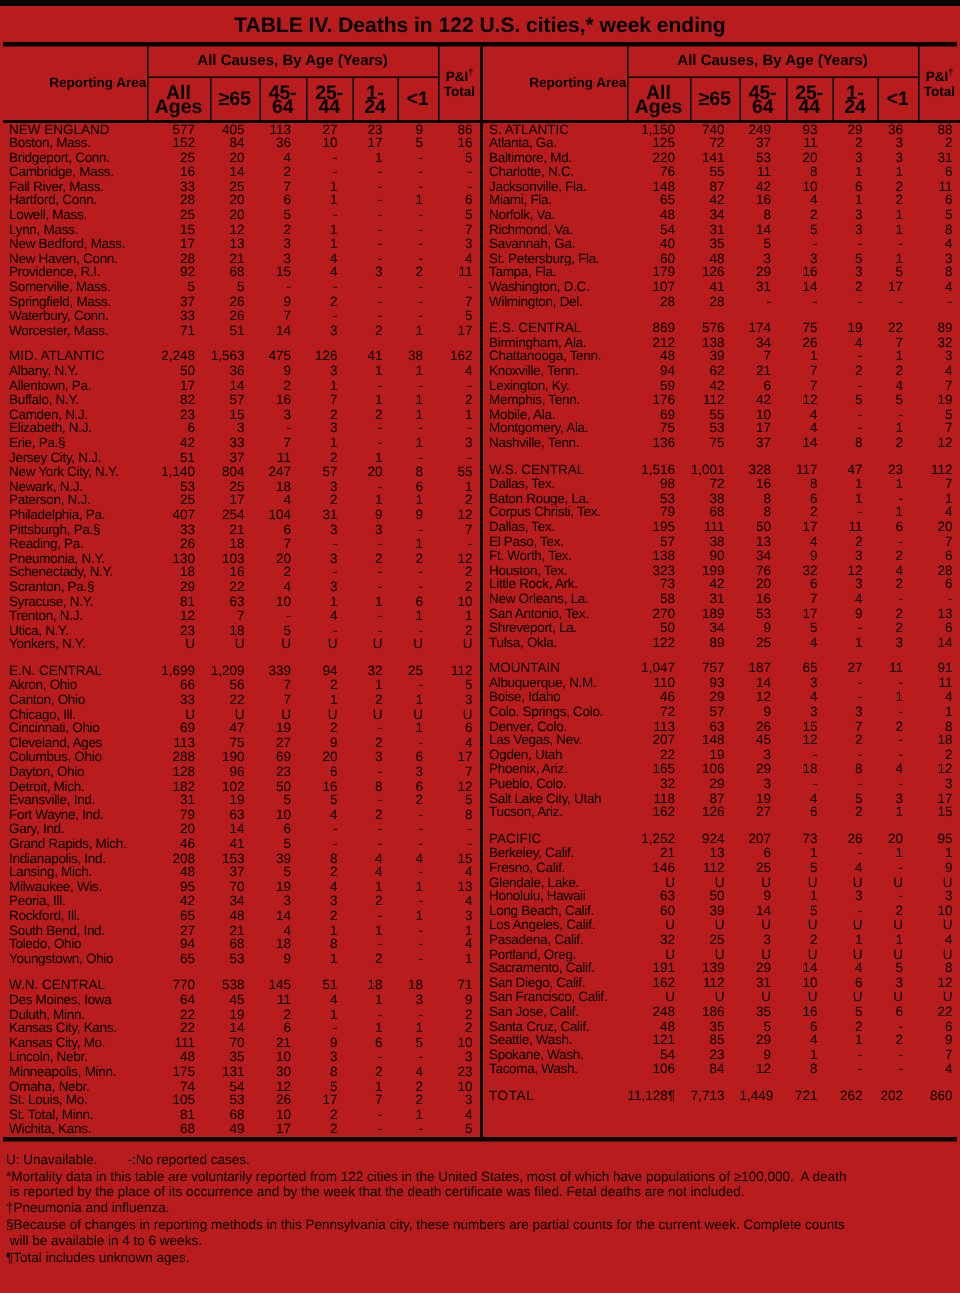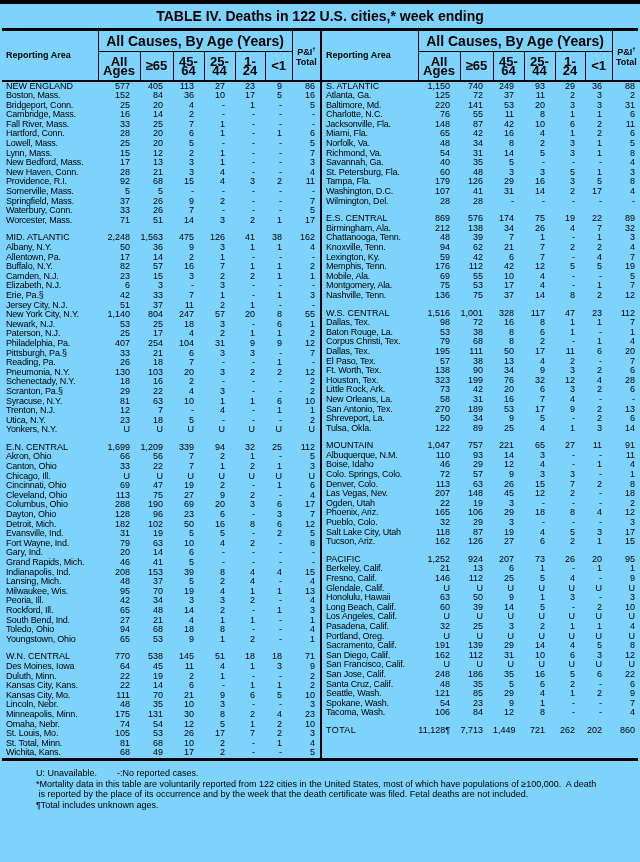--- a/index.html
+++ b/index.html
@@ -1,35 +1,35 @@
 <!DOCTYPE html>
 <html><head>
 <meta charset="utf-8">
 <style>
   html,body { margin:0; padding:0; background:#fff; }
   .page {
-    position:relative; width:640px; height:862px; background:#7dd3fc;
+    position:relative; width:640px; height:862px; background:#b91c1c;
     font-family:"Liberation Sans", sans-serif; color:#000; overflow:hidden;
   }
   .top-bar { height:4px; background:#000; width:640px; }
   .title { text-align:center; font-weight:bold; font-size:14px; line-height:15.5px; padding-top:5px; }
   .table-wrap {
     display:flex; margin:3px 2px 0 2px;
     border-top:3px solid #000; border-bottom:3px solid #000;
   }
   .half { width:318px; }
   .half-left { border-right:2px solid #000; }
   table { border-collapse:collapse; width:100%; table-layout:fixed; }
   thead th { font-weight:bold; padding:0; }
   .th-reporting {
-    text-align:left; padding-left:4px; font-size:9px;
+    text-align:right; padding-left:4px; font-size:9px;
     vertical-align:middle; border-bottom:2px solid #000;
   }
   .th-allcauses {
-    font-size:14px; height:20px; text-align:center; vertical-align:middle;
+    font-size:10px; height:20px; text-align:center; vertical-align:middle;
     border-left:1.5px solid #000; border-right:1.5px solid #000; border-bottom:1.5px solid #000;
   }
   .th-age {
     font-size:13px; line-height:9px; height:28px; text-align:center; vertical-align:middle;
     border-left:1.5px solid #000; border-bottom:2px solid #000; padding:0 2px;
   }
   .th-age.last { border-right:1.5px solid #000; }
   .th-pi {
     font-size:9px; line-height:10px; text-align:center; vertical-align:middle;
     border-bottom:2px solid #000;
@@ -40,21 +40,21 @@
     white-space:nowrap; overflow:hidden;
   }
   td.name { text-align:left; padding-left:4px; letter-spacing:-0.2px; }
   td.num { text-align:right; padding-right:10px; }
   td.num.pi { padding-right:5px; }
   tr.gap-row td { height:8px; line-height:8px; }
   tr.region-row td, tr.total-row td { letter-spacing:0; }
   tr.total-row td.name { letter-spacing:0.4px; }
   .footnotes { margin:7px 2px 0 4px; }
   .footnote {
-    font-size:9px; line-height:10.8px; white-space:pre-wrap;margin-left:32px;
+    font-size:9px; line-height:10.8px; white-space:pre-wrap;
   }
 </style>
 </head>
 <body>
 
 <div class="page">
   <div class="top-bar"></div>
   <div class="title">
     <div>TABLE IV. Deaths in 122 U.S. cities,* week ending</div>
   </div>
@@ -497,21 +497,21 @@
               <td class="name">Cincinnati, Ohio</td>
               <td class="num">69</td>
               <td class="num">47</td>
               <td class="num">19</td>
               <td class="num">2</td>
               <td class="num">-</td>
               <td class="num">1</td>
               <td class="num pi">6</td>
             </tr>
             <tr class="city-row">
-              <td class="name">Cleveland, Ohio</td>
+              <td class="name">Cleveland, Ages</td>
               <td class="num">113</td>
               <td class="num">75</td>
               <td class="num">27</td>
               <td class="num">9</td>
               <td class="num">2</td>
               <td class="num">-</td>
               <td class="num pi">4</td>
             </tr>
             <tr class="city-row">
               <td class="name">Columbus, Ohio</td>
@@ -1163,21 +1163,21 @@
               <td class="num">3</td>
               <td class="num pi">14</td>
             </tr>
             <tr class="gap-row">
               <td colspan="8"></td>
             </tr>
             <tr class="region-row">
               <td class="name">MOUNTAIN</td>
               <td class="num">1,047</td>
               <td class="num">757</td>
-              <td class="num">221</td>
+              <td class="num">187</td>
               <td class="num">65</td>
               <td class="num">27</td>
               <td class="num">11</td>
               <td class="num pi">91</td>
             </tr>
             <tr class="city-row">
               <td class="name">Albuquerque, N.M.</td>
               <td class="num">110</td>
               <td class="num">93</td>
               <td class="num">14</td>
@@ -1303,21 +1303,21 @@
               <td class="name">Fresno, Calif.</td>
               <td class="num">146</td>
               <td class="num">112</td>
               <td class="num">25</td>
               <td class="num">5</td>
               <td class="num">4</td>
               <td class="num">-</td>
               <td class="num pi">9</td>
             </tr>
             <tr class="city-row">
-              <td class="name">Glendale, Calif.</td>
+              <td class="name">Glendale, Lake.</td>
               <td class="num">U</td>
               <td class="num">U</td>
               <td class="num">U</td>
               <td class="num">U</td>
               <td class="num">U</td>
               <td class="num">U</td>
               <td class="num pi">U</td>
             </tr>
             <tr class="city-row">
               <td class="name">Honolulu, Hawaii</td>
@@ -1463,15 +1463,18 @@
               <td class="num pi">860</td>
             </tr>
           </tbody>
         </table>
       </div>
   </div>
   <div class="footnotes" id="footnotes">
       <div class="footnote">U: Unavailable.        -:No reported cases.</div>
       <div class="footnote">*Mortality data in this table are voluntarily reported from 122 cities in the United States, most of which have populations of ≥100,000.  A death
  is reported by the place of its occurrence and by the week that the death certificate was filed. Fetal deaths are not included.</div>
+      <div class="footnote">†Pneumonia and influenza.</div>
+      <div class="footnote">§Because of changes in reporting methods in this Pennsylvania city, these numbers are partial counts for the current week. Complete counts
+ will be available in 4 to 6 weeks.</div>
       <div class="footnote">¶Total includes unknown ages.</div>
     </div>
 </div>
 
 </body></html>

